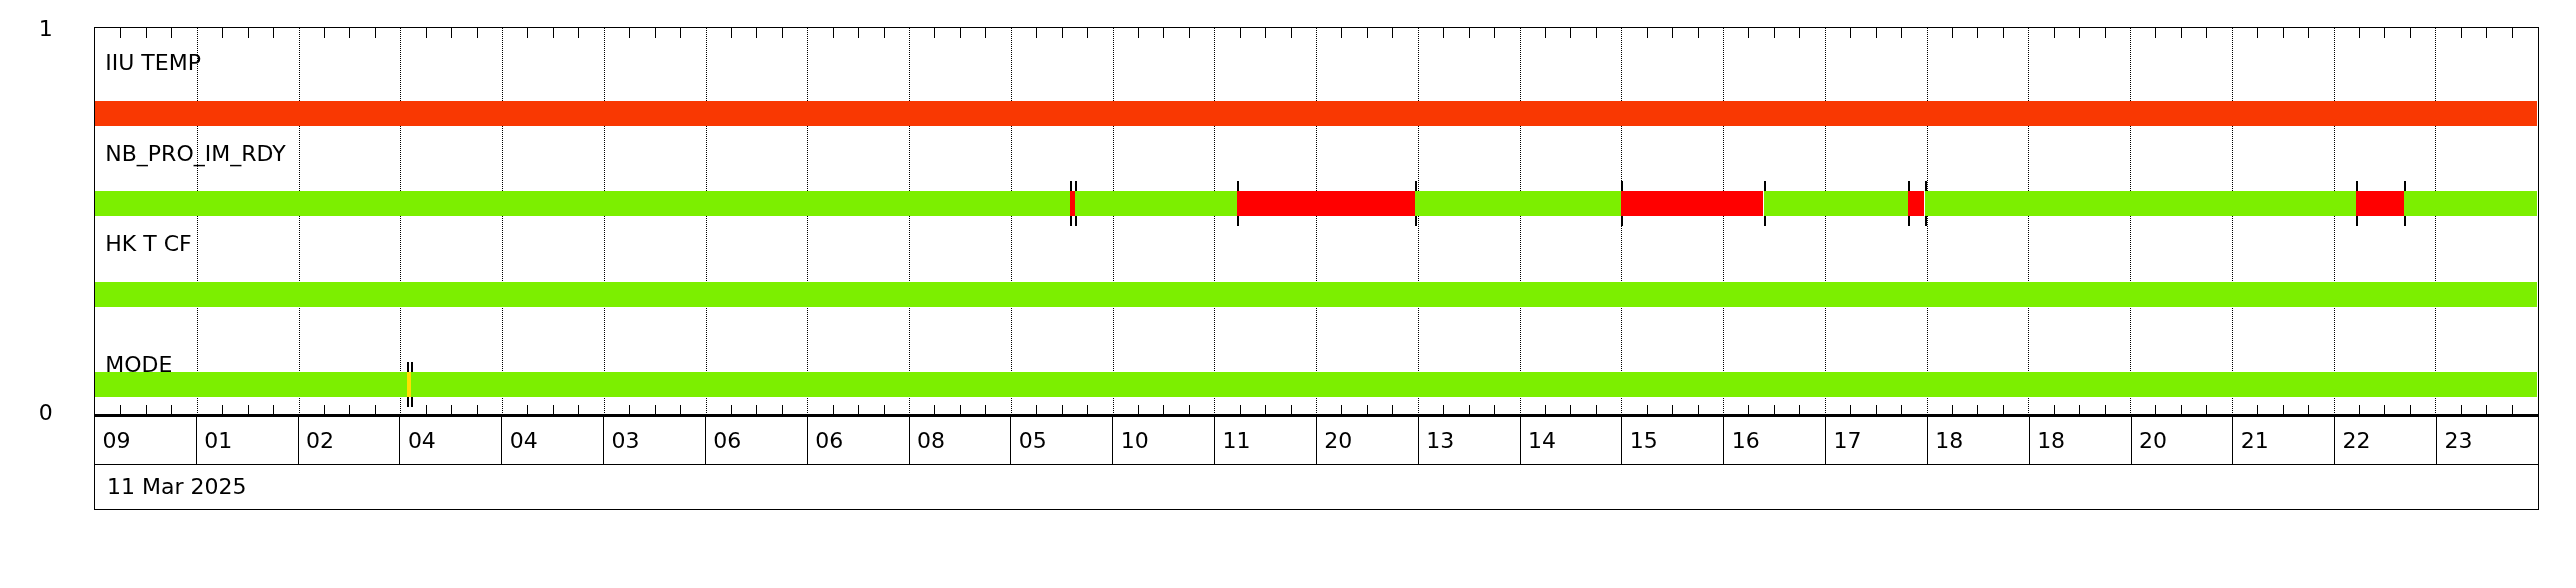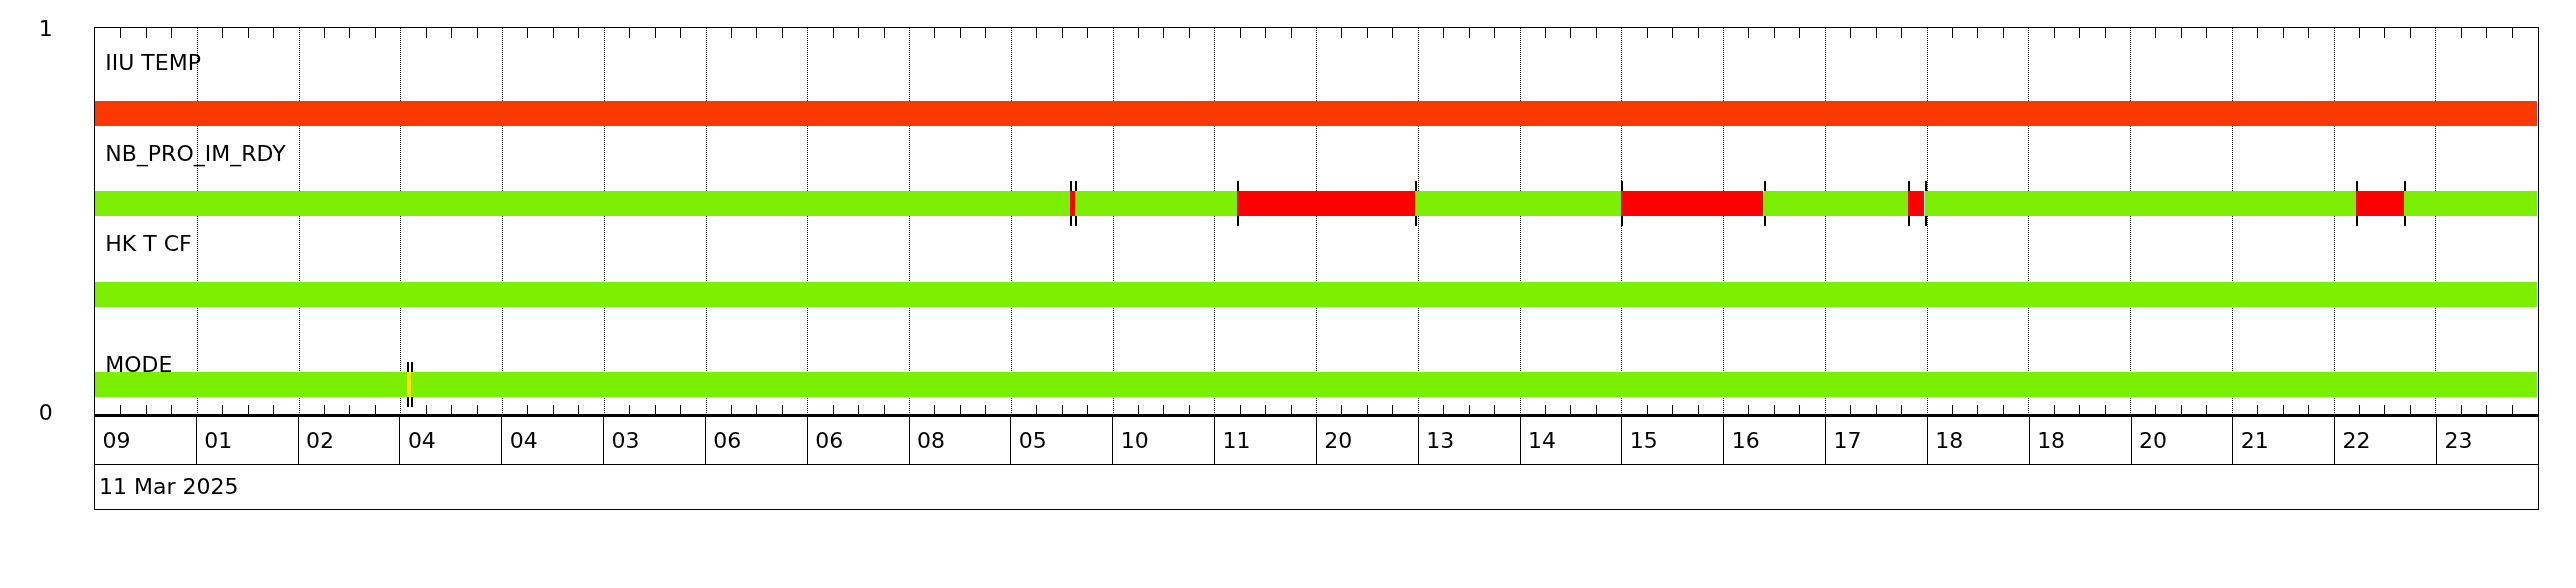--- a/index.html
+++ b/index.html
@@ -32,21 +32,21 @@
 
   
   #hourbar{position:absolute;left:94px;top:416px;width:2445px;height:49px;
            border:1.5px solid #000;box-sizing:border-box;display:flex;}
   .hourcell{flex:1 1 0;border-right:1.5px solid #000;box-sizing:border-box;
             display:flex;align-items:center;padding-left:7.4px;font-size:22px;color:#000;}
   .hourcell:last-child{border-right:none;}
 
   #datebar{position:absolute;left:94px;top:464px;width:2445px;height:46px;
            border:1.5px solid #000;border-top:none;box-sizing:border-box;
-           display:flex;align-items:center;padding-left:4px;font-size:22px;color:#000;}
+           display:flex;align-items:center;padding-left:12px;font-size:22px;color:#000;}
 </style>
 </head>
 <body>
 
 <div id="root">
 
   <div class="ylabel" id="ylabel-1">1</div>
   <div class="ylabel" id="ylabel-0">0</div>
 
   <div id="plot">

